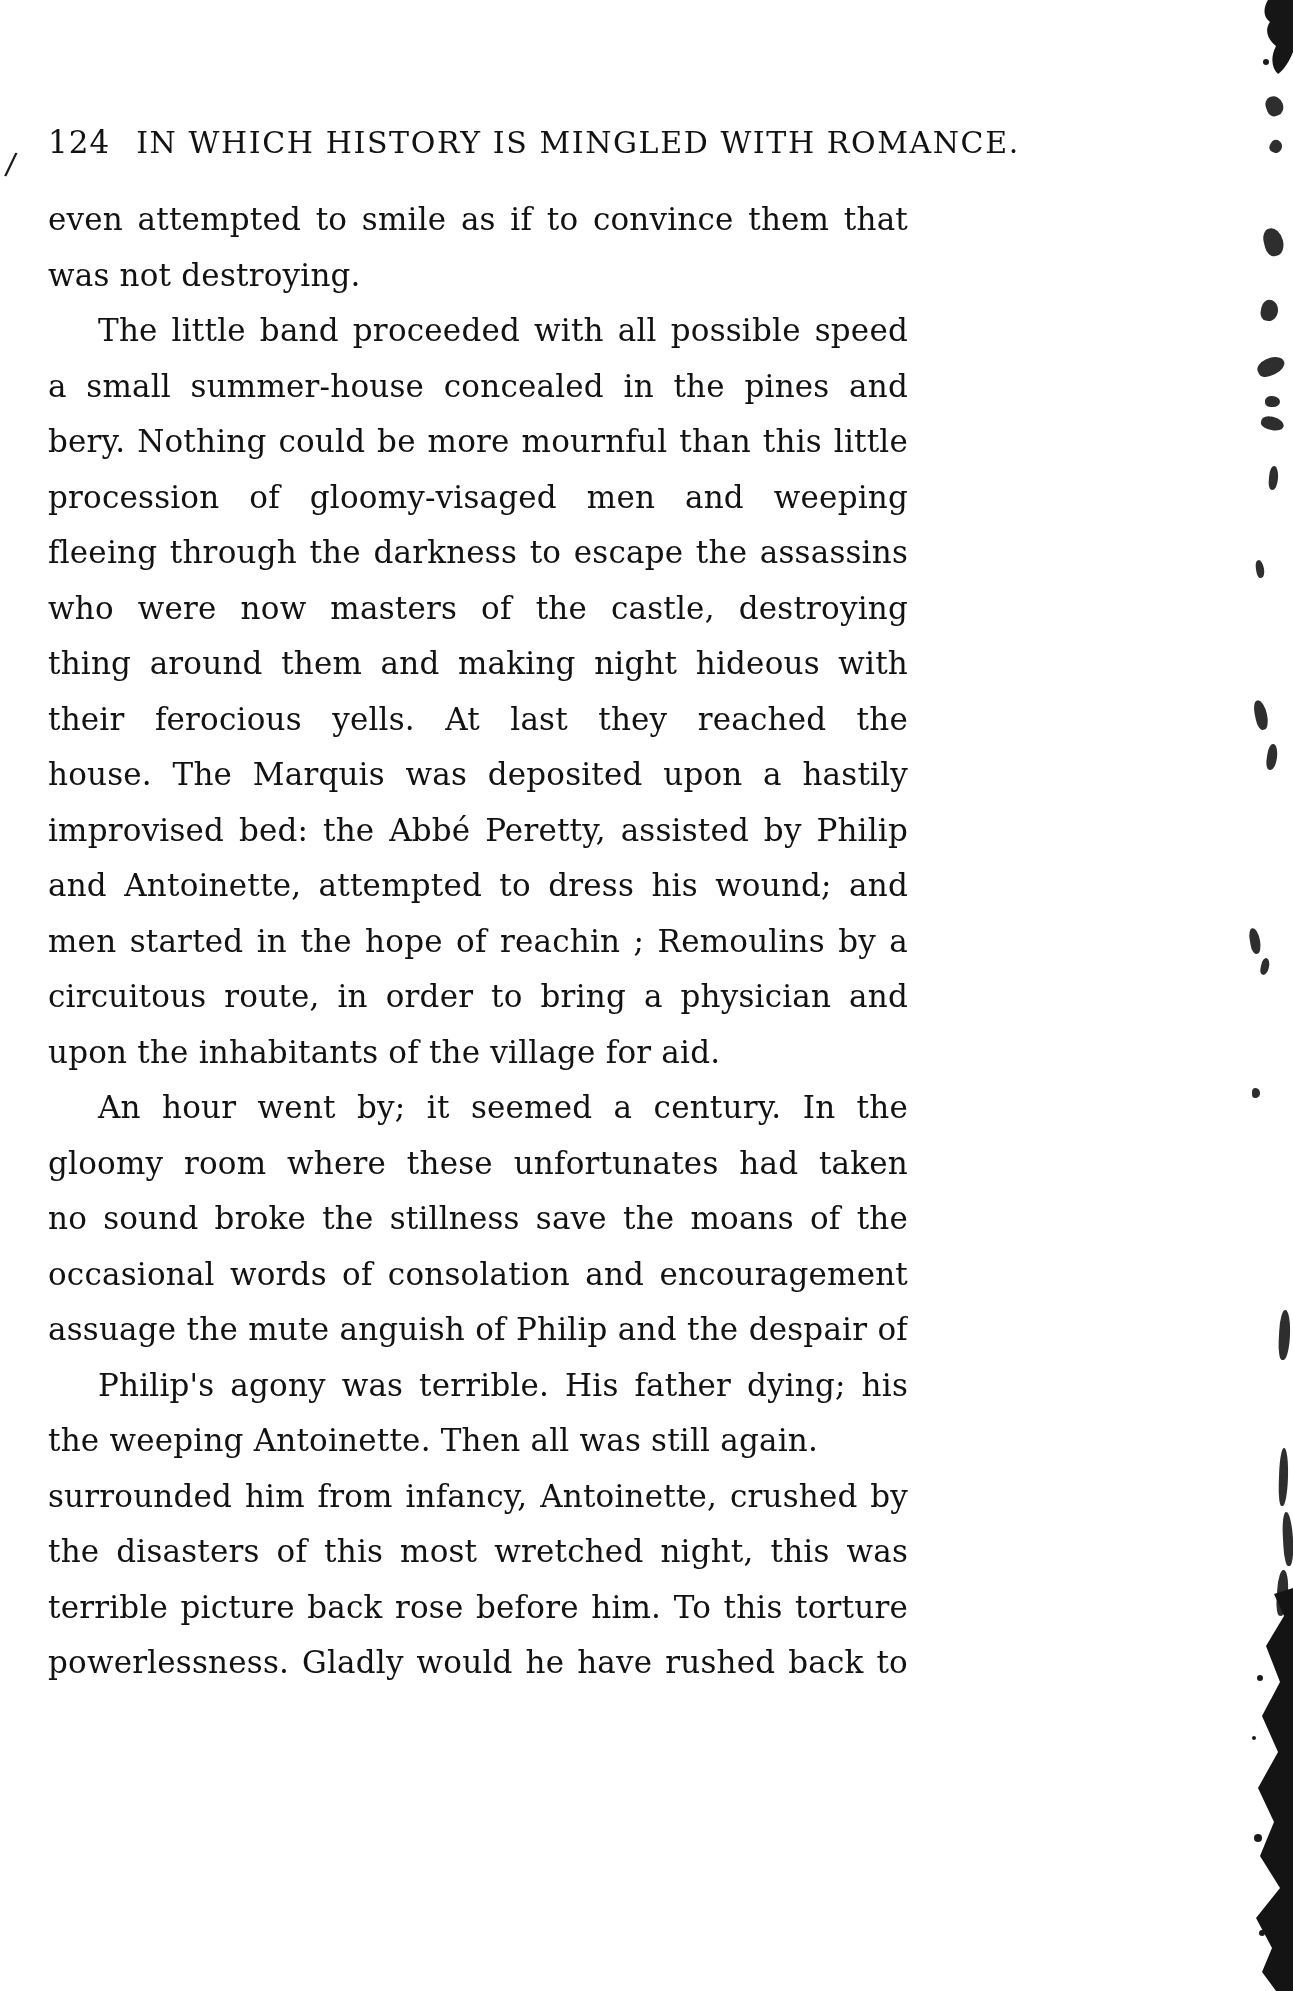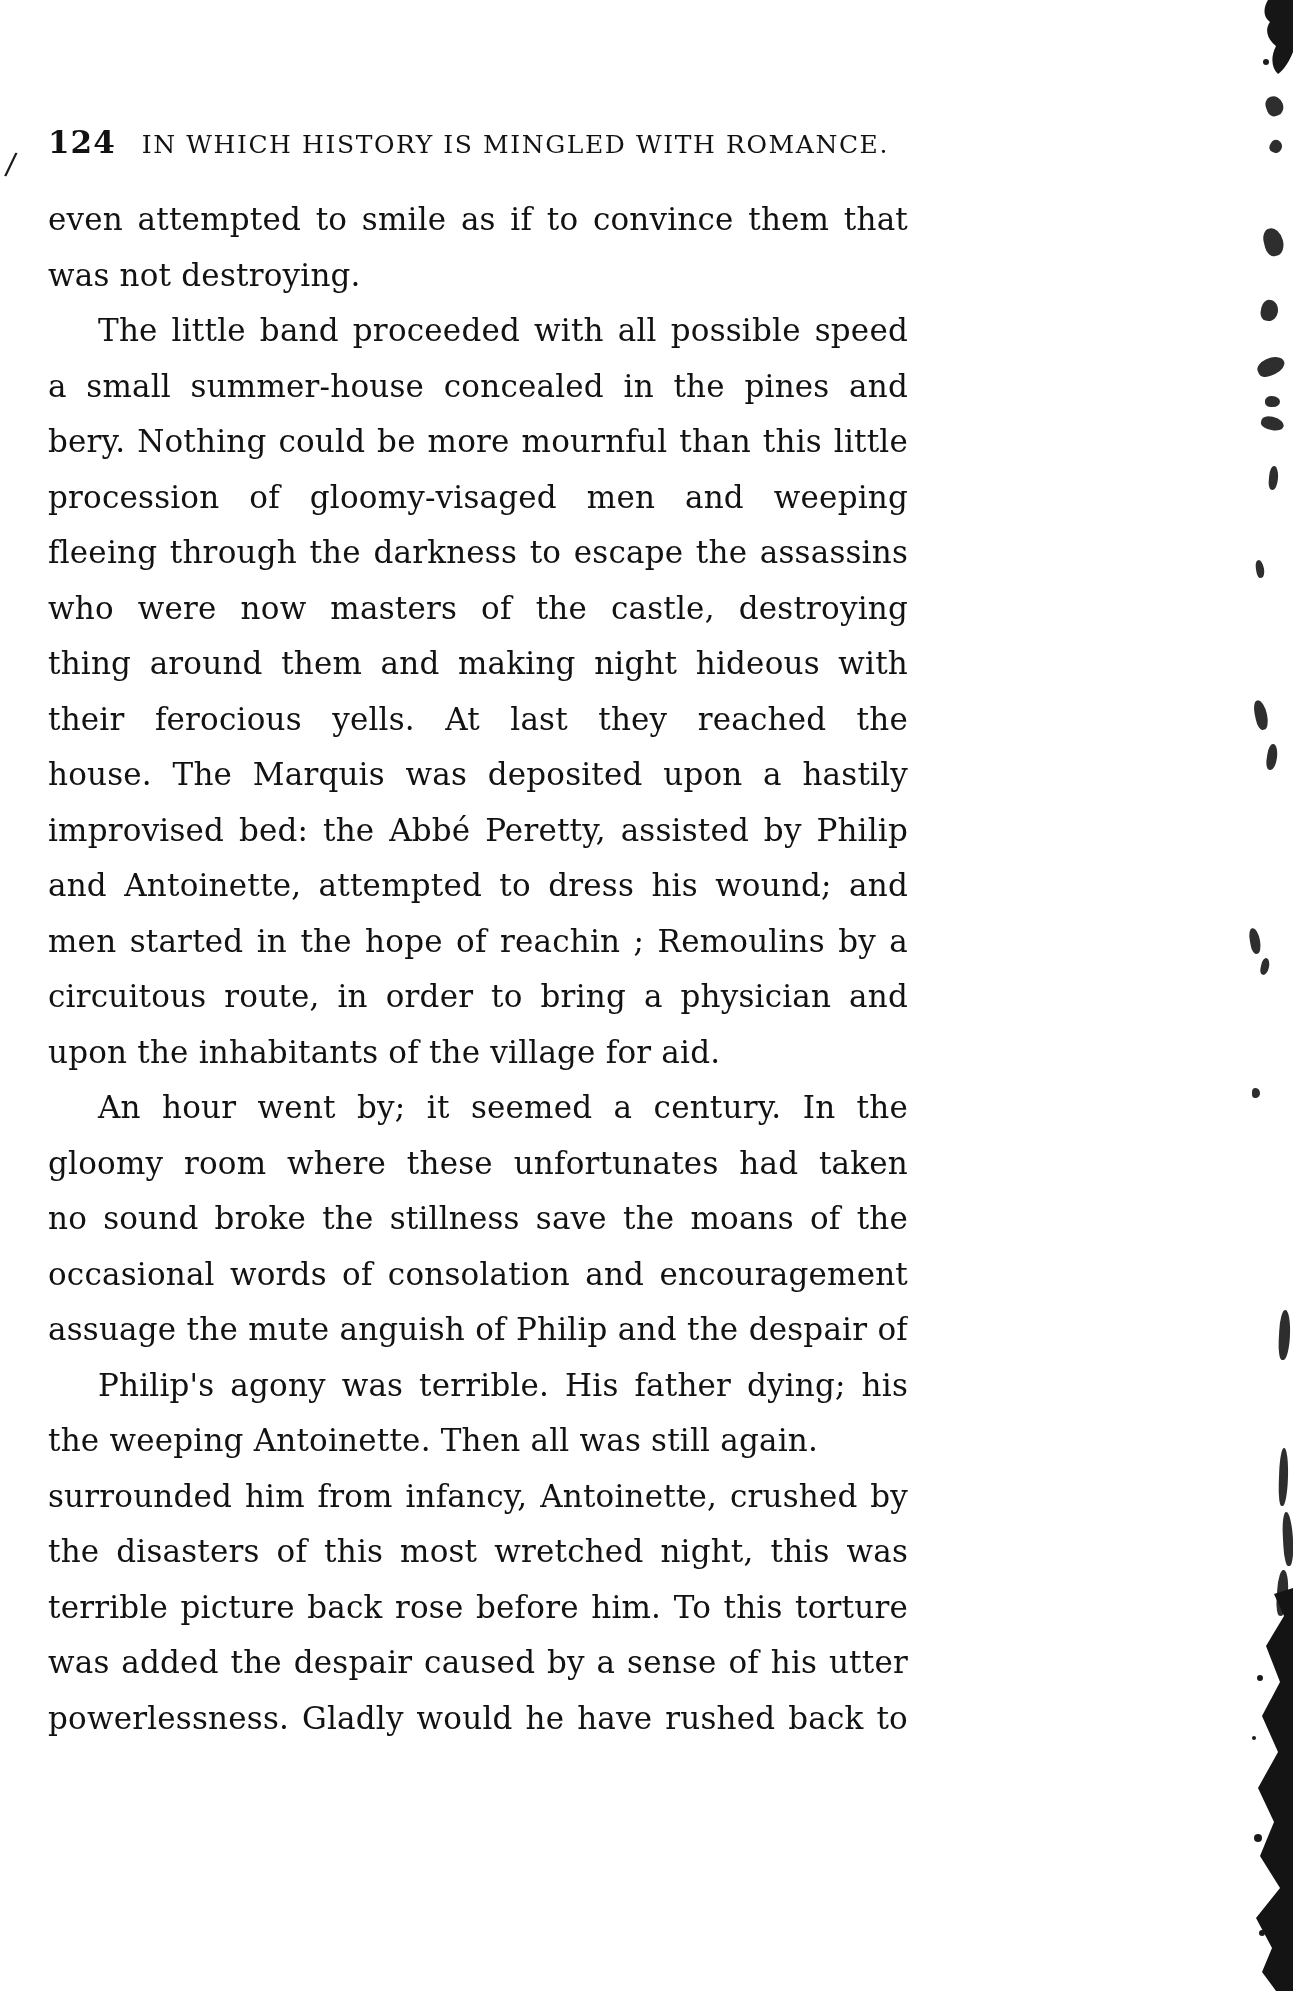--- a/index.html
+++ b/index.html
@@ -21,25 +21,24 @@
     position: absolute;
     top: 124px;
     left: 48px;
     width: 860px;
     display: flex;
     align-items: baseline;
   }
   .page-number {
     font-size: 31px;
     letter-spacing: 1px;
-    font-weight: bold;
   }
   .running-title {
     margin-left: 26px;
-    font-size: 25px;
+    font-size: 30px;
     letter-spacing: 1.6px;
     white-space: nowrap;
   }
   
   .text-block {
     position: absolute;
     top: 192px;
     left: 48px;
     width: 860px;
   }
@@ -110,21 +109,20 @@
     <div class="ln ind">An hour went by; it seemed a century.  In the</div>
     <div class="ln">gloomy room where these unfortunates had taken refuge</div>
     <div class="ln">no sound broke the stillness save the moans of the Mar-</div>
     <div class="ln">occasional words of consolation and encouragement to</div>
     <div class="ln">assuage the mute anguish of Philip and the despair of</div>
     <div class="ln ind">Philip's agony was terrible.  His father dying; his</div>
     <div class="ln last">the weeping Antoinette.  Then all was still again.</div>
     <div class="ln">surrounded him from infancy, Antoinette, crushed by</div>
     <div class="ln">the disasters of this most wretched night, this was the</div>
     <div class="ln">terrible picture back rose before him.  To this torture</div>
-    <div class="ln">was added the despair caused by a sense of his utter</div>
     <div class="ln">powerlessness.  Gladly would he have rushed back to</div>
   </div>
 
   <svg class="smudge" style="left:1254px; top:0;" width="39" height="80" viewBox="0 0 39 80">
     <path d="M14,0 L39,0 L39,52 C36,60 30,70 24,74 C18,68 16,58 22,46 C14,40 10,30 16,22 C8,16 10,6 14,0 Z" fill="#161616"></path>
     <circle cx="12" cy="62" r="3" fill="#1c1c1c"></circle>
   </svg>
 
   <span class="m" style="left:1266px; top:96px;  width:17px; height:20px; transform:rotate(-20deg);"></span>
   <span class="m" style="left:1270px; top:140px; width:12px; height:13px; transform:rotate(28deg);"></span>

